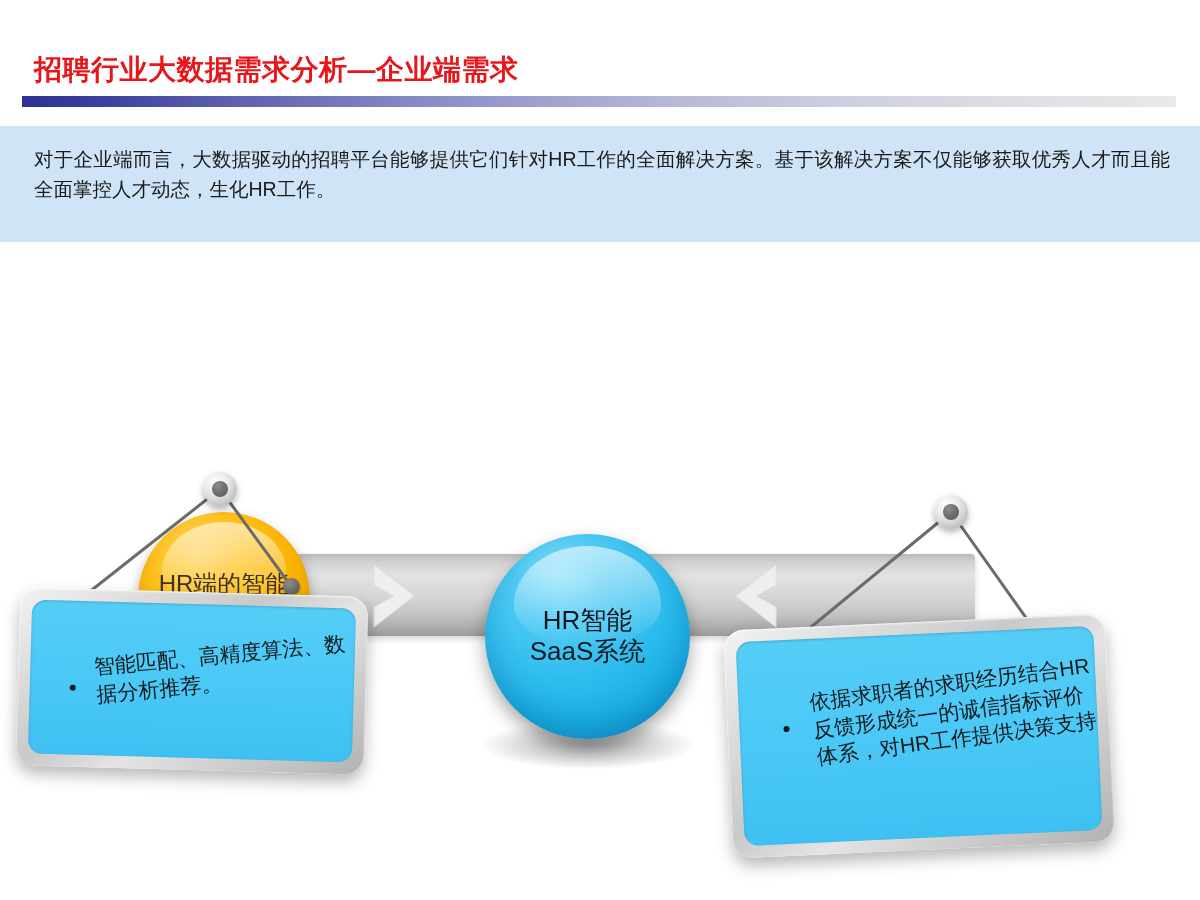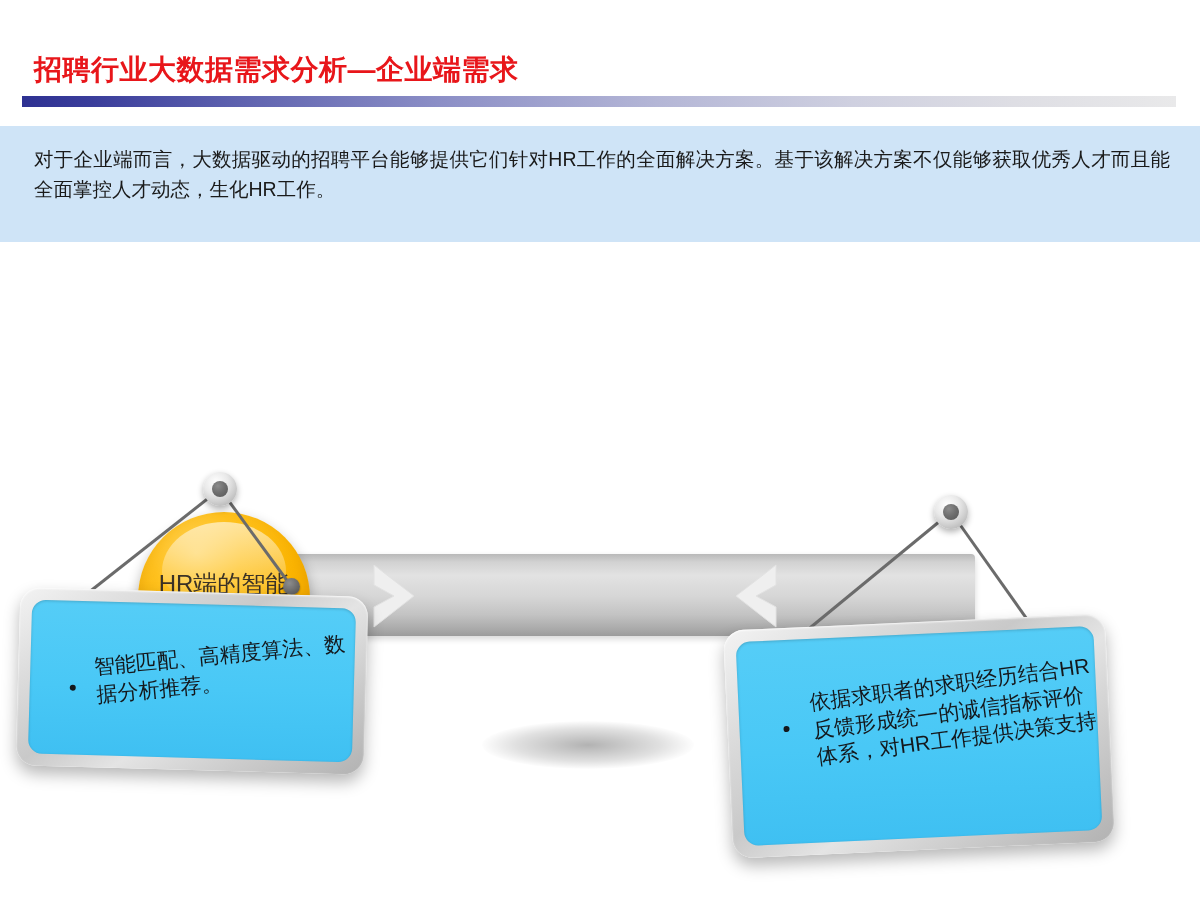--- a/index.html
+++ b/index.html
@@ -275,20 +275,25 @@
   <div class="ground-shadow shadow-left"></div>
   <div class="ground-shadow shadow-center"></div>
   <div class="ground-shadow shadow-right"></div>
 
   <div class="node node-left">
     <div class="gloss"></div>
     <div class="label">HR端的智能
 匹配功能</div>
   </div>
 
+  <div class="node node-center">
+    <div class="gloss"></div>
+    <div class="label">HR智能
+SaaS系统</div>
+  </div>
 
 </div>
 
 <svg class="wire-layer" viewBox="0 0 1200 900">
 
   <line x1="220" y1="489" x2="74" y2="604" stroke="#6b6b6b" stroke-width="3"></line>
   <line x1="220" y1="489" x2="291" y2="586" stroke="#6b6b6b" stroke-width="3"></line>
 
   <line x1="951" y1="512" x2="777" y2="655" stroke="#6b6b6b" stroke-width="3"></line>
   <line x1="951" y1="512" x2="1034" y2="629" stroke="#6b6b6b" stroke-width="3"></line>

